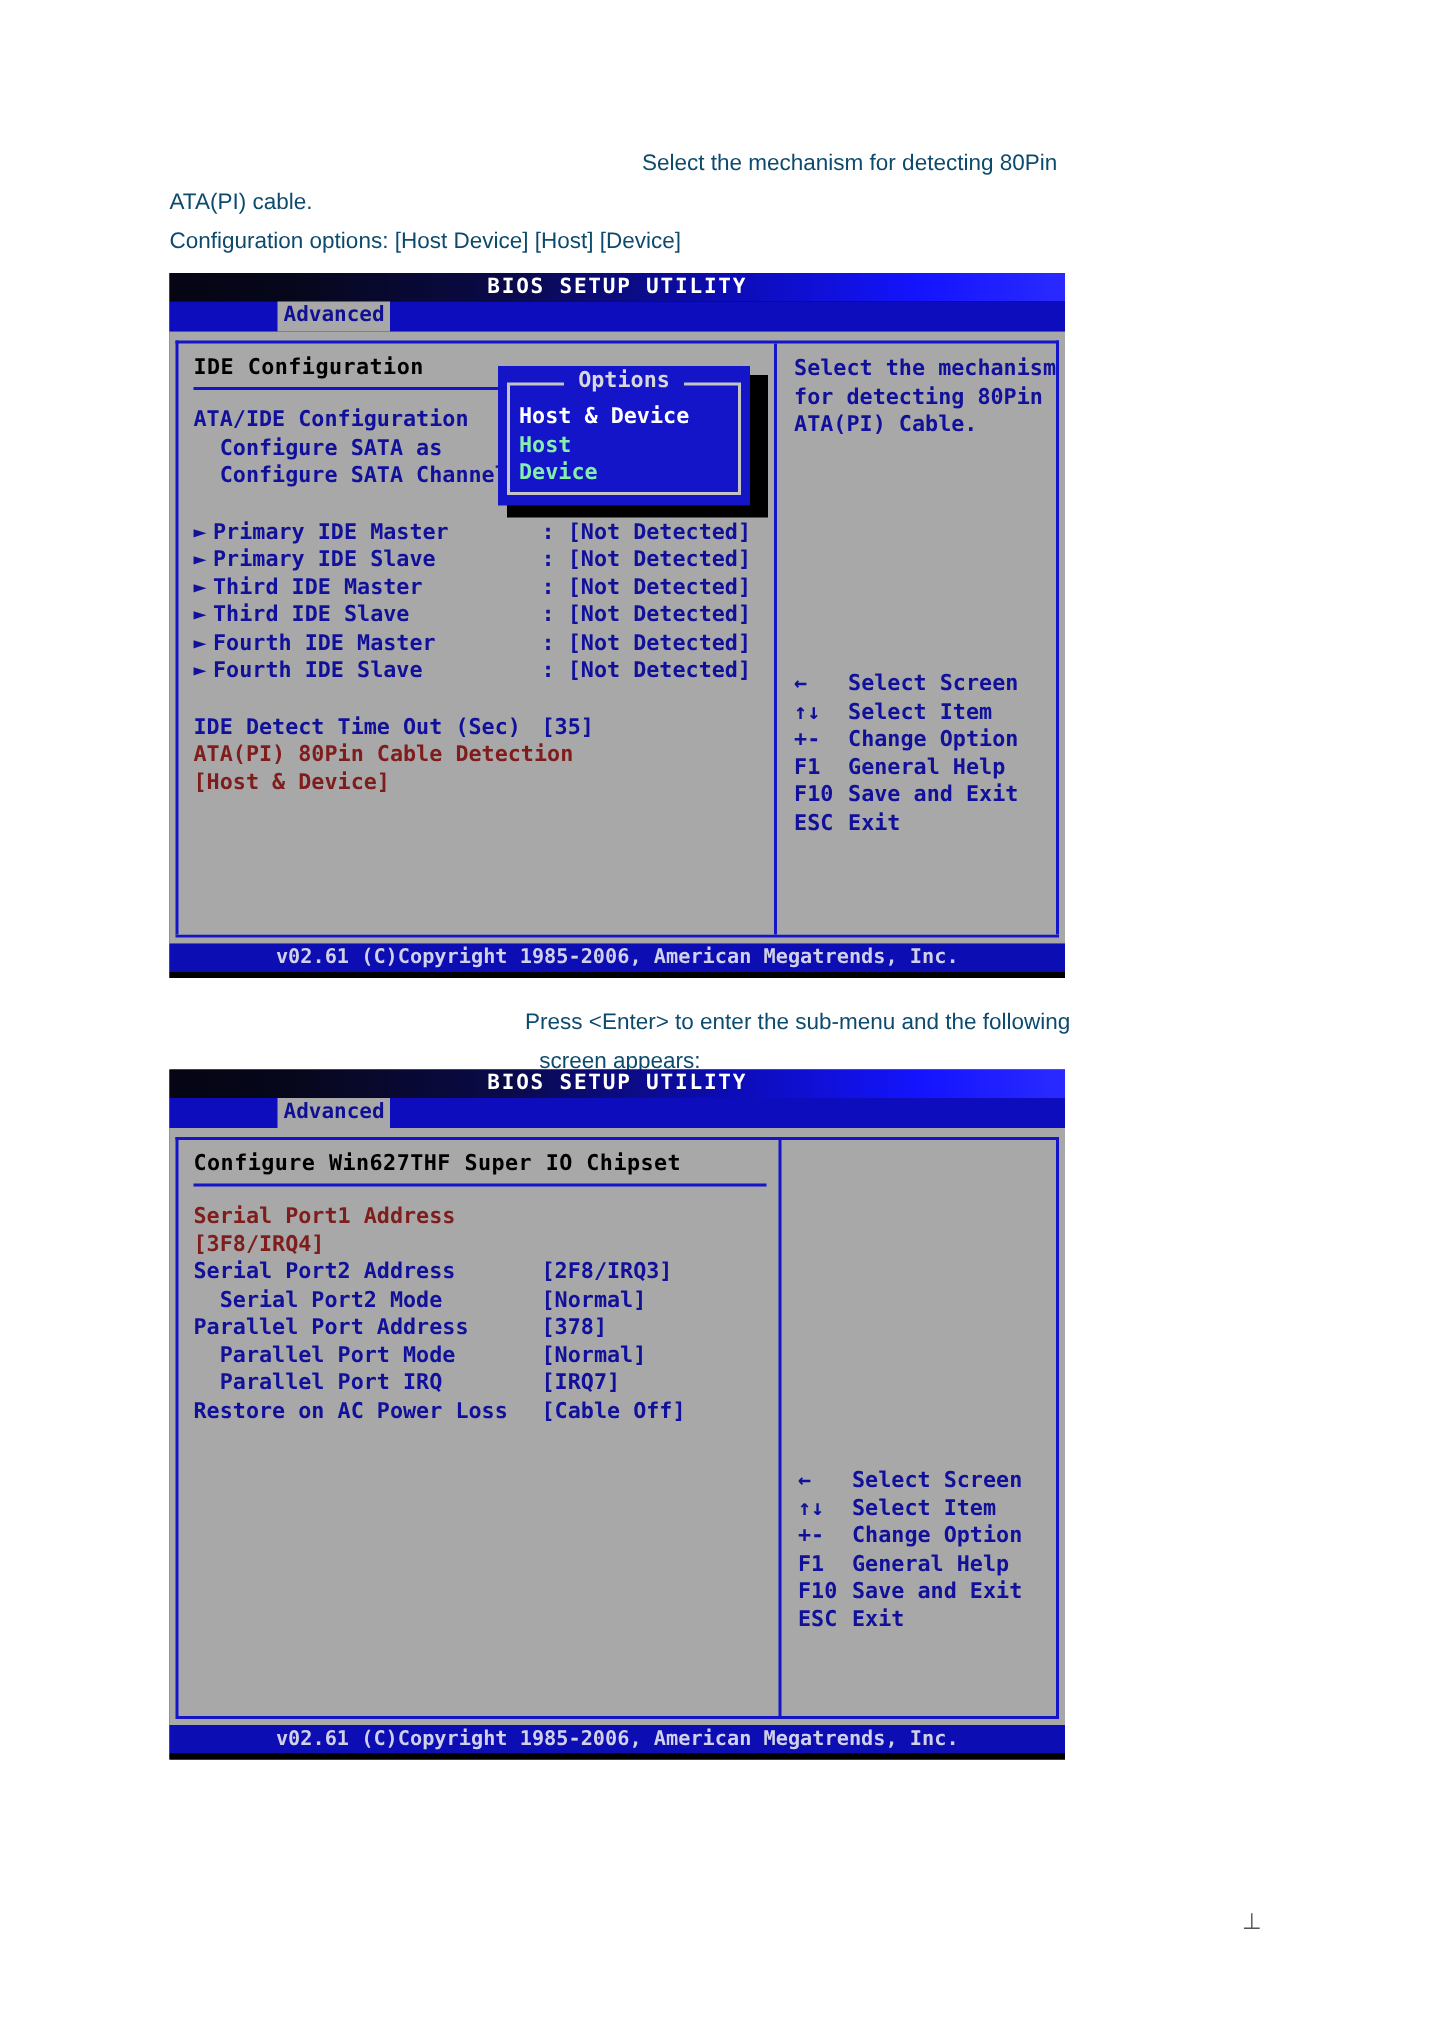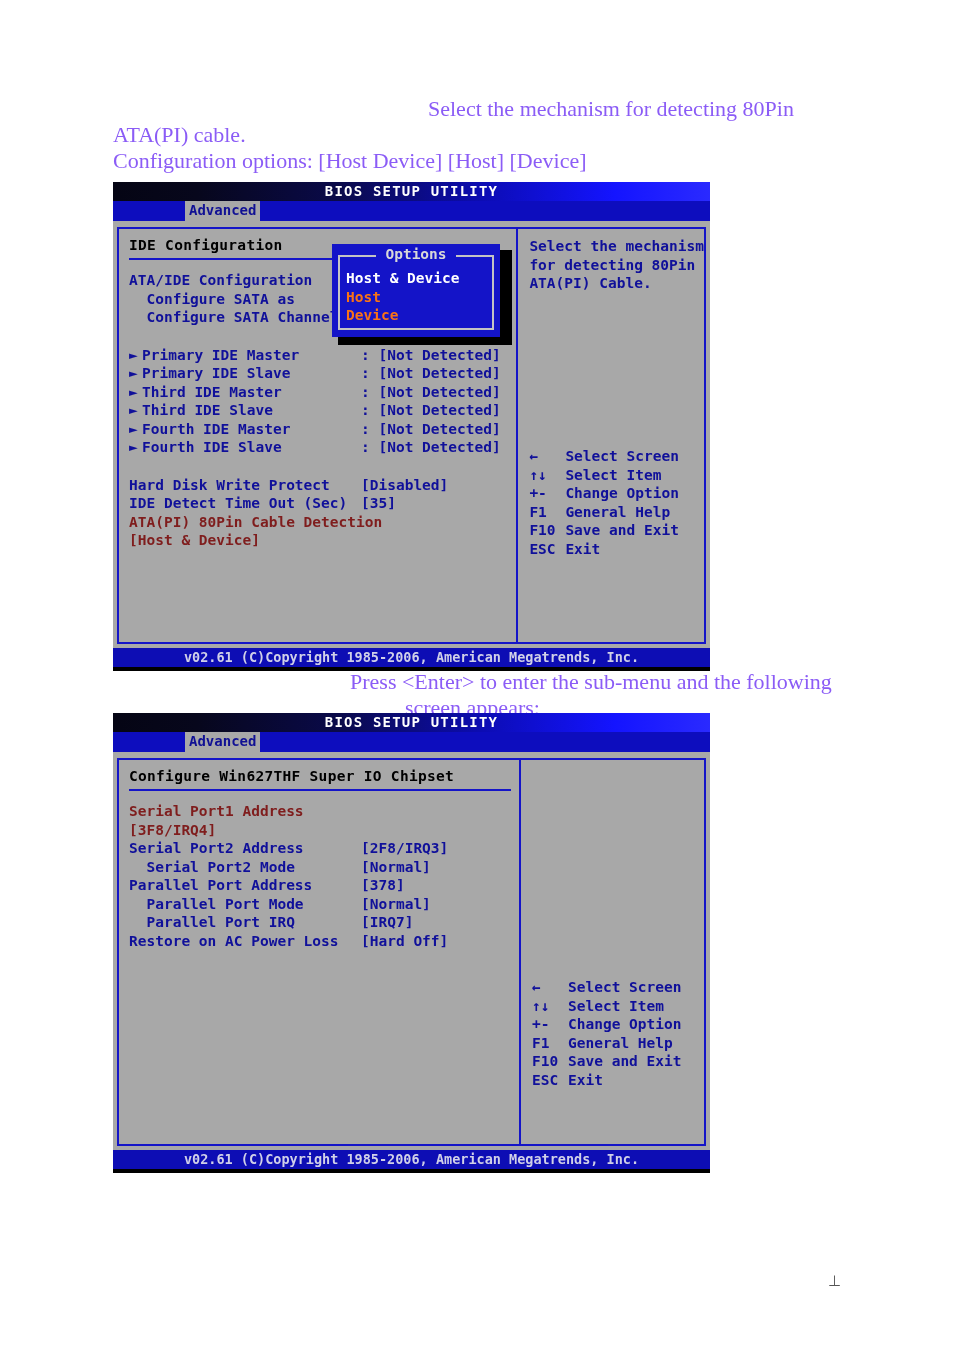--- a/index.html
+++ b/index.html
@@ -11,23 +11,23 @@
     width: 954px;
     height: 1350px;
     position: relative;
     font-family: "Liberation Sans", sans-serif;
     overflow: hidden;
   }
 
   
   .prose {
     position: absolute;
-    font-family: Liberation Serif, serif;
-    font-size: 22px;
-    color: #8b5cf6;
+    font-family: Liberation Sans, sans-serif;
+    font-size: 15px;
+    color: #0c4a6e;
     line-height: 26px;
     white-space: pre;
   }
   #intro-block { left: 113px; top: 96px; }
   #mid-block   { left: 113px; top: 669px; text-align: center; }
   .prose .indent { display: inline-block; width: 315px; }
 
   
   .bios {
     position: absolute;
@@ -206,21 +206,21 @@
     padding: 0 9px;
   }
   .popup-opt {
     position: relative;
     z-index: 2;
     padding-left: 14px;
     font-size: 14.5px;
     font-weight: bold;
     font-family: "DejaVu Sans Mono", monospace;
     line-height: 18.5px;
-    color: #f97316;
+    color: #86efac;
     white-space: pre;
   }
   .popup-opts { position: absolute; left: 0; right: 0; top: 25px; }
   .popup-opt.active { color: #ffffff; }
 
   
   #corner-mark {
     position: absolute;
     left: 828px;
     top: 1272px;
@@ -266,21 +266,20 @@
           <div class="row"><span class="arrow">►</span><span class="lbl" style="width:219px">Primary IDE Slave</span><span class="val">: [Not Detected]</span></div>
           <div class="row"><span class="arrow">►</span><span class="lbl" style="width:219px">Third IDE Master</span><span class="val">: [Not Detected]</span></div>
           <div class="row"><span class="arrow">►</span><span class="lbl" style="width:219px">Third IDE Slave</span><span class="val">: [Not Detected]</span></div>
           <div class="row"><span class="arrow">►</span><span class="lbl" style="width:219px">Fourth IDE Master</span><span class="val">: [Not Detected]</span></div>
           <div class="row"><span class="arrow">►</span><span class="lbl" style="width:219px">Fourth IDE Slave</span><span class="val">: [Not Detected]</span></div>
         </div>
 
         <div class="gap-md"></div>
 
         <div>
-          <div class="row"><span class="lbl">Hard Disk Write Protect</span><span class="val">[Disabled]</span></div>
           <div class="row"><span class="lbl">IDE Detect Time Out (Sec)</span><span class="val">[35]</span></div>
           <div class="row sel"><span class="lbl" style="width:249px">ATA(PI) 80Pin Cable Detection</span><span class="val">[Host &amp; Device]</span></div>
         </div>
 
         <div class="popup-shadow" style="left:219px; top:21px; width:174px; height:95px;"></div>
         <div class="popup" style="left:213px; top:15px; width:168px; height:93px;">
           <div class="popup-frame"></div>
           <div class="popup-title"><span>Options</span></div>
           <div class="popup-opts">
             <div class="popup-opt active">Host &amp; Device</div>
@@ -335,21 +334,21 @@
         <div class="b-head">Configure Win627THF Super IO Chipset</div>
         <div class="b-rule"></div>
 
         <div>
           <div class="row sel"><span class="lbl">Serial Port1 Address</span><span class="val">[3F8/IRQ4]</span></div>
           <div class="row"><span class="lbl">Serial Port2 Address</span><span class="val">[2F8/IRQ3]</span></div>
           <div class="row"><span class="lbl">  Serial Port2 Mode</span><span class="val">[Normal]</span></div>
           <div class="row"><span class="lbl">Parallel Port Address</span><span class="val">[378]</span></div>
           <div class="row"><span class="lbl">  Parallel Port Mode</span><span class="val">[Normal]</span></div>
           <div class="row"><span class="lbl">  Parallel Port IRQ</span><span class="val">[IRQ7]</span></div>
-          <div class="row"><span class="lbl">Restore on AC Power Loss</span><span class="val">[Hard Off]</span></div>
+          <div class="row"><span class="lbl">Restore on AC Power Loss</span><span class="val">[Cable Off]</span></div>
         </div>
 
         <div style="height:186px"></div>
       </div>
 
       <div class="panel-div"></div>
 
       <div class="panel-right">
         <div class="keys" style="top:218px">
           <div class="key-row"><span class="k">←</span><span class="d">Select Screen</span></div>

